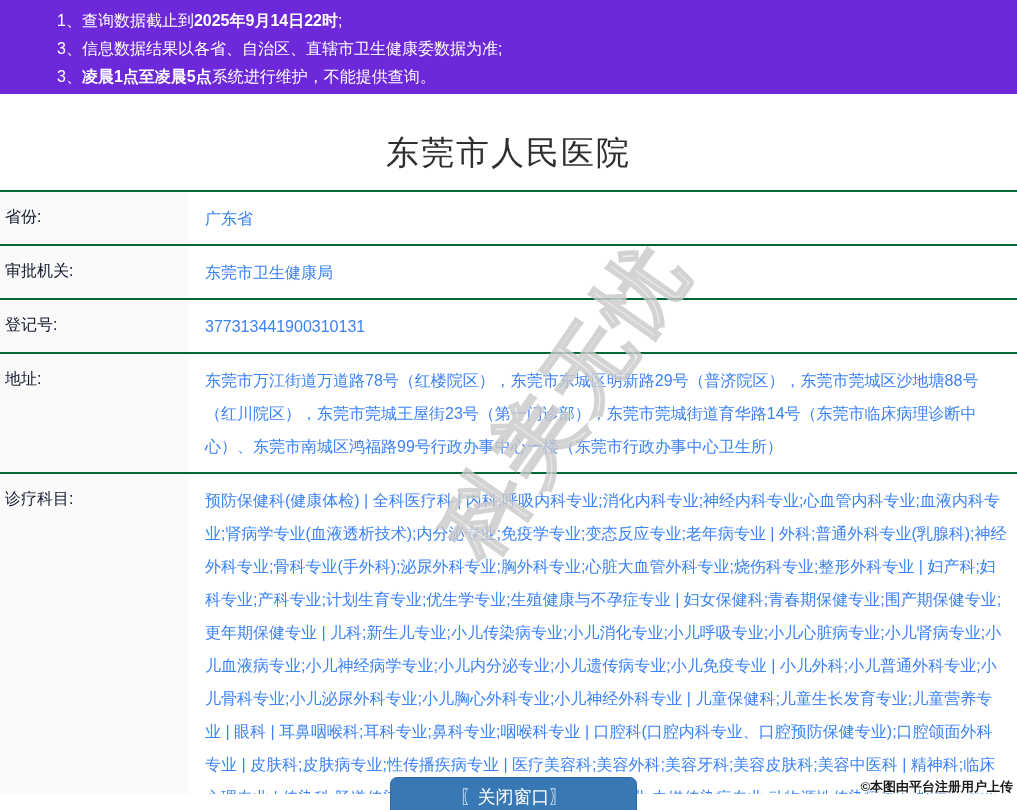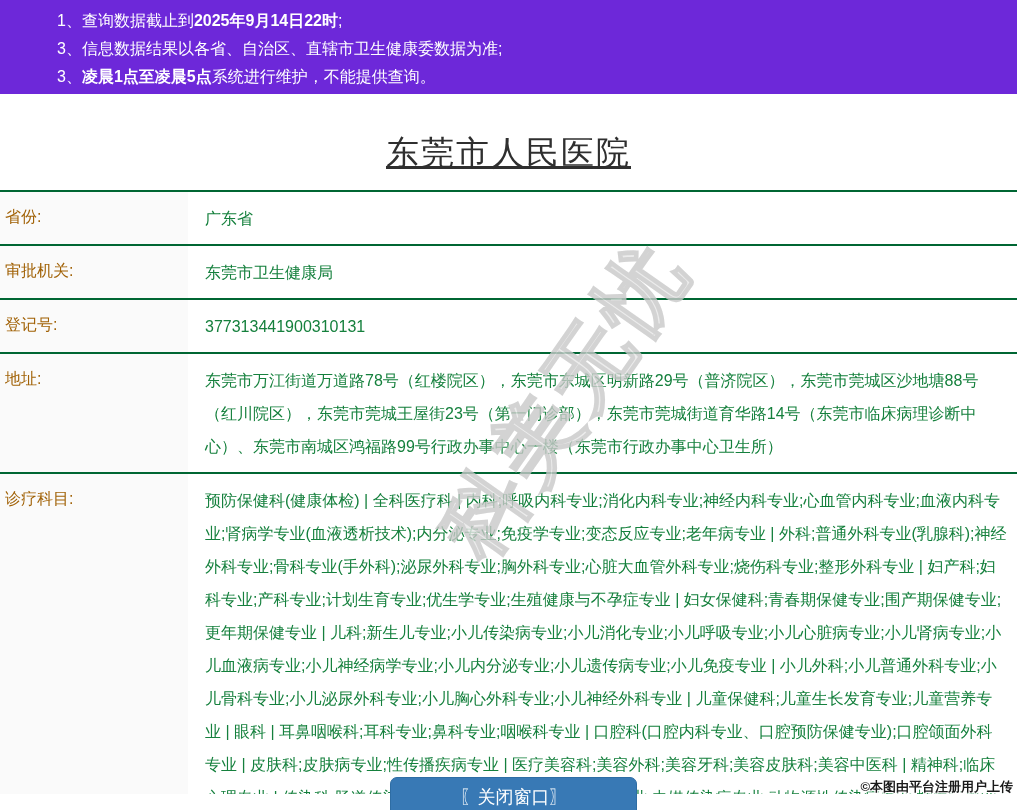--- a/index.html
+++ b/index.html
@@ -17,35 +17,34 @@
     font-size:16px;line-height:28px;
   }
   .banner .notice{white-space:nowrap;}
   .banner b{font-weight:bold;}
   
   .page-title{
     margin:37px 0 14px 0;
     text-align:center;
     font-size:33px;font-weight:400;color:#2f2f2f;
     letter-spacing:2px;
-    text-decoration:underline;
   }
   
   .info-table{width:1017px;border-collapse:collapse;}
   .row{display:flex;border-top:2px solid #006633;}
   .row .label{
     width:188px;flex:0 0 188px;box-sizing:border-box;
     background:#fafafa;
     padding:11px 6px 11px 5px;
-    font-size:16px;line-height:28px;color:#a16207;
+    font-size:16px;line-height:28px;color:#0f172a;
   }
   .row .value{
     flex:1;box-sizing:border-box;
     padding:10px 10px 9px 17px;
-    font-size:16px;line-height:33px;color:#15803d;
+    font-size:16px;line-height:33px;color:#3b82f6;
     word-break:break-all;
   }
   .row.departments .value{
     max-height:320px;overflow:hidden;padding-bottom:0;
   }
   
   .close-btn{
     position:absolute;left:390px;top:777px;
     width:247px;height:40px;
     background:#3879b5;border:1px solid #2e6da4;border-radius:7px;

